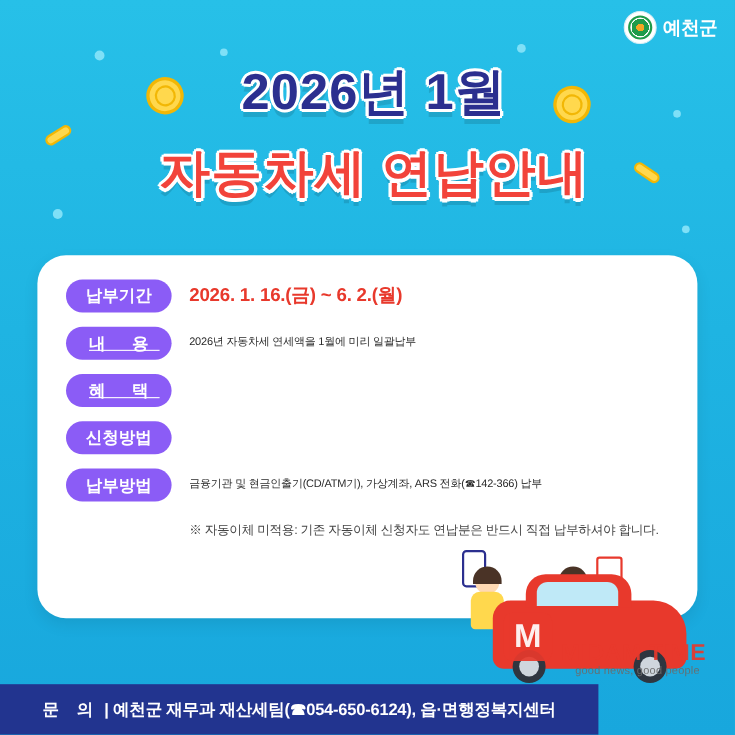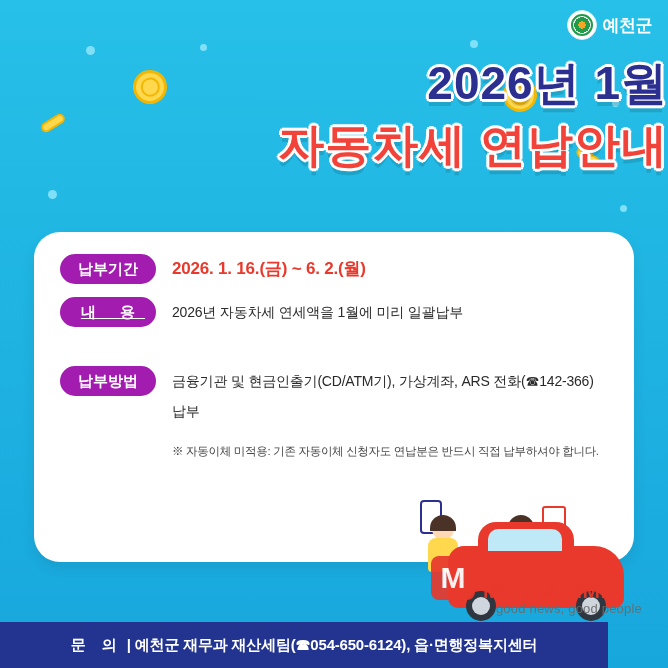--- a/index.html
+++ b/index.html
@@ -68,39 +68,39 @@
   .dot.p1 { width:9px; height:9px; left:86px; top:46px; }
   .dot.p2 { width:7px; height:7px; left:200px; top:44px; }
   .dot.p3 { width:8px; height:8px; left:470px; top:40px; }
   .dot.p4 { width:7px; height:7px; left:612px; top:100px; }
   .dot.p5 { width:9px; height:9px; left:48px; top:190px; }
   .dot.p6 { width:7px; height:7px; left:620px; top:205px; }
 
   
   .title-block {
     position: absolute; top: 56px; left: 12px; right: 0;
-    text-align: right;
+    text-align: center;
   }
   .title-line {
     font-weight: bold;
     letter-spacing: 1px;
     line-height: 1.18;
   }
   .title-line.l1 {
     font-size: 46px;
     color: #2b2f8f;
     text-shadow:
       -2px -2px 0 #fff, 2px -2px 0 #fff, -2px 2px 0 #fff, 2px 2px 0 #fff,
       0 -3px 0 #fff, 0 3px 0 #fff, -3px 0 0 #fff, 3px 0 0 #fff,
       0 7px 0 rgba(0,0,0,0.12);
   }
   .title-line.l2 {
     font-size: 46px;
     color: #f2433a;
-    margin-top: 8px;
+    margin-top: 20px;
     text-shadow:
       -2px -2px 0 #fff, 2px -2px 0 #fff, -2px 2px 0 #fff, 2px 2px 0 #fff,
       0 -3px 0 #fff, 0 3px 0 #fff, -3px 0 0 #fff, 3px 0 0 #fff,
       0 7px 0 rgba(0,0,0,0.12);
   }
 
   
   .card {
     position: absolute;
     left: 34px; top: 232px;
@@ -113,31 +113,31 @@
   .row {
     display: flex;
     align-items: flex-start;
     margin-bottom: 13px;
   }
   .tag {
     flex: 0 0 auto;
     width: 96px;
     height: 30px;
     border-radius: 15px;
-    background: #a21caf;
+    background: #8b5cf6;
     color: #ffffff;
     font-size: 15px;
     font-weight: bold;
     display: flex; align-items: center; justify-content: center;
     letter-spacing: 0px;
     margin-right: 16px;
   }
   .tag.wide-space { letter-spacing: 10px; text-indent: 10px; text-decoration: underline; }
   .val {
-    font-size: 14px;
+    font-size: 10px;
     color: #2a2a2a;
     line-height: 30px;
     letter-spacing: -0.2px;
   }
   .val.accent {
     color: #e8392c;
     font-weight: bold;
     font-size: 17px;
   }
   .note {
@@ -196,25 +196,25 @@
     display: flex; align-items: center; gap: 8px;
     opacity: 0.92;
   }
   .wm-m {
     width: 44px; height: 44px; border-radius: 8px;
     background: #e8392c; color: #fff; font-weight: bold; font-size: 30px;
     display:flex; align-items:center; justify-content:center;
   }
   .wm-txt { line-height: 1.05; margin-top: 41px; }
   .wm-title { font-size: 21px; font-weight: bold; color: #e8392c; letter-spacing: 0.5px; }
-  .wm-sub { font-size: 13px; color: #6b6b6b; letter-spacing: 0.2px; padding-left: 13px; }
+  .wm-sub { font-size: 10px; color: #6b6b6b; letter-spacing: 0.2px; padding-left: 13px; }
 
   
   .footer {
-    position: absolute; left: 0; bottom: 0; width: 608px; height: 46px;
+    position: absolute; left: 0; bottom: 0; width: 544px; height: 46px;
     background: #22348f;
     display: flex; align-items: center; justify-content: center;
   }
   .footer-text {
     color: #ffffff; font-size: 15px; font-weight: bold; letter-spacing: -0.2px;
   }
   .footer-text .lead { letter-spacing: 6px; }
 </style>
 </head>
 <body>
@@ -250,23 +250,25 @@
       <div class="tag">납부기간</div>
       <div class="val accent">2026. 1. 16.(금) ~ 6. 2.(월)</div>
     </div>
 
     <div class="row">
       <div class="tag wide-space">내  용</div>
       <div class="val">2026년 자동차세 연세액을 1월에 미리 일괄납부</div>
     </div>
 
     <div class="row">
+      <div class="tag wide-space">혜  택</div>
     </div>
 
     <div class="row">
+      <div class="tag">신청방법</div>
     </div>
 
     <div class="row" style="margin-bottom:18px;">
       <div class="tag">납부방법</div>
       <div class="val">금융기관 및 현금인출기(CD/ATM기), 가상계좌, ARS 전화(☎142-366) 납부</div>
     </div>
 
     <div class="note">※ 자동이체 미적용: 기존 자동이체 신청자도 연납분은 반드시 직접 납부하셔야 합니다.</div>
   </div>
 

